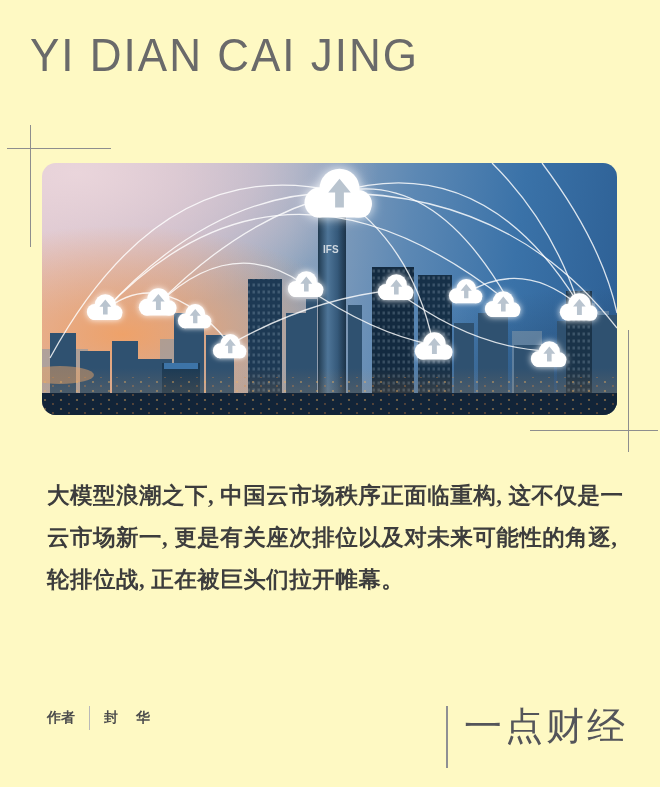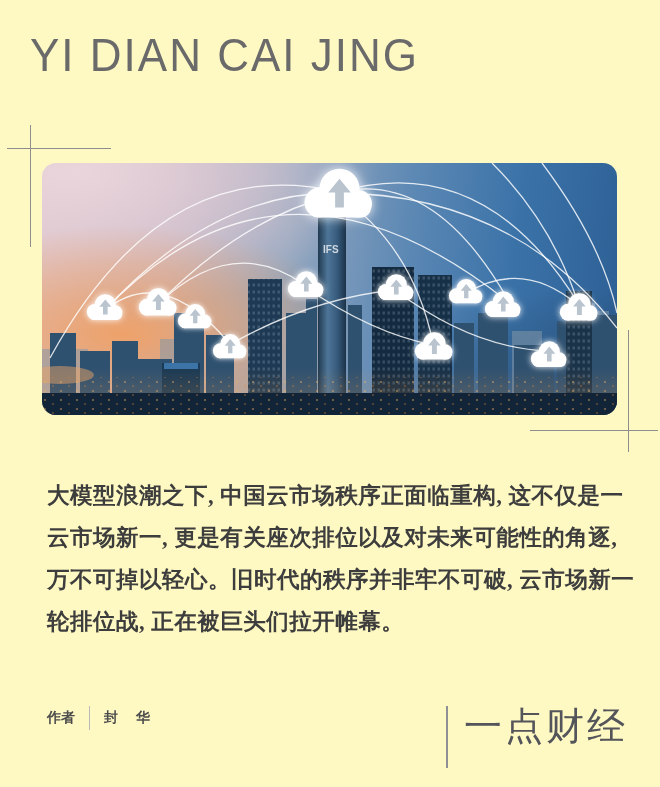--- a/index.html
+++ b/index.html
@@ -196,21 +196,20 @@
         <g transform="translate(536,145) scale(0.70)" filter="url(#glow)">
             <use href="#cloudGlyph"></use>
           </g>
       </g>
     </svg>
   </div>
 
   <div class="article">
     <div class="line">大模型浪潮之下, 中国云市场秩序正面临重构, 这不仅是一</div>
     <div class="line">云市场新一, 更是有关座次排位以及对未来可能性的角逐,</div>
-    <div class="line">万不可掉以轻心。旧时代的秩序并非牢不可破, 云市场新一</div>
     <div class="line">轮排位战, 正在被巨头们拉开帷幕。</div>
   </div>
 
   <div>
     <div class="mark v" style="left:628px;top:330px;height:122px;"></div>
     <div class="mark h" style="left:530px;top:430px;width:128px;"></div>
   </div>
 
   <div class="credits">
     <div class="credit-row">

